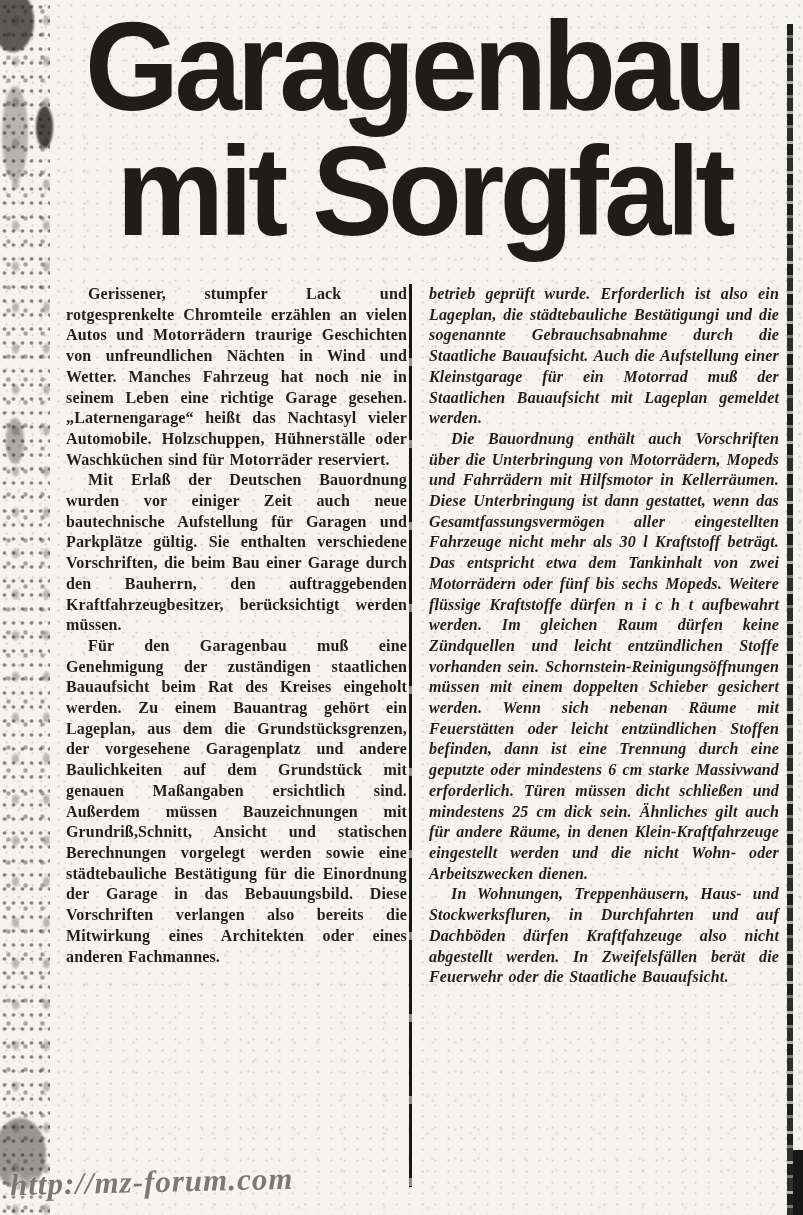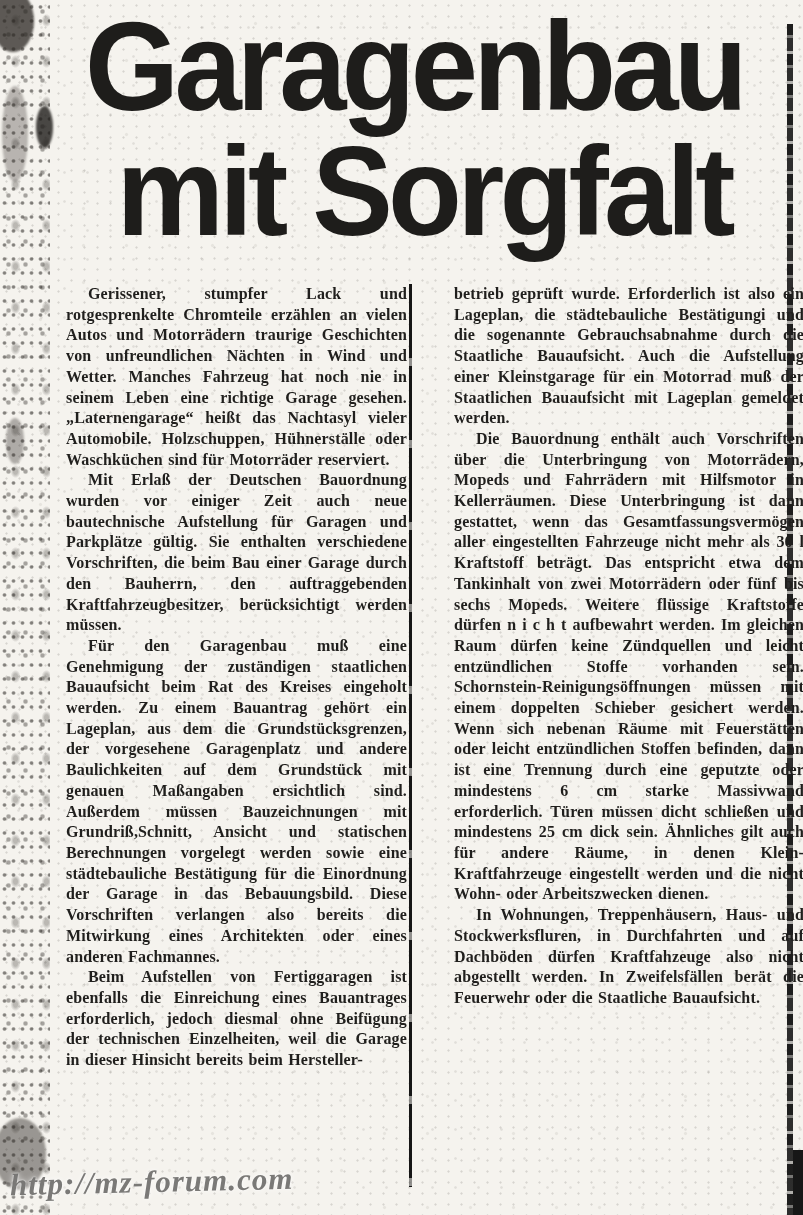--- a/index.html
+++ b/index.html
@@ -54,21 +54,21 @@
   .headline .hl{display:block;transform:scaleX(.96);}
   .headline .hl2{transform:scaleX(.96) translateX(10px);}
 
   .col{
     position:absolute;top:284px;z-index:2;color:#201f1d;
     font-size:16px;line-height:20.7px;font-weight:700;
     text-align:justify;letter-spacing:.15px;word-spacing:1.2px;
     hyphens:auto;-webkit-hyphens:auto;
   }
   .col-left{left:66px;width:341px;}
-  .col-right{left:454px;width:350px;}
+  .col-right{left:429px;width:350px;font-style:italic;}
   .para{margin:0;}
   .para.indent{text-indent:22px;}
   .byline{margin-top:-20.7px;text-align:right;padding-right:4px;font-weight:700;}
   .col-divider{
     position:absolute;left:409px;top:284px;width:3px;height:903px;z-index:2;
     background:repeating-linear-gradient(to bottom,
       #161616 0 74px, rgba(22,22,22,.45) 74px 82px);
   }
   .watermark{
     position:absolute;left:10px;top:1164px;z-index:5;
@@ -93,21 +93,20 @@
 
   <h1 class="headline">
     <span class="hl hl1">Garagenbau</span>
     <span class="hl hl2">mit Sorgfalt</span>
   </h1>
 
   <div class="col col-left">
     <p class="para indent">Gerissener, stumpfer Lack und rotgesprenkelte Chromteile erzählen an vielen Autos und Motorrädern traurige Geschichten von unfreundlichen Nächten in Wind und Wetter. Manches Fahrzeug hat noch nie in seinem Leben eine richtige Garage gesehen. „Laternengarage“ heißt das Nachtasyl vieler Automobile. Holzschuppen, Hühnerställe oder Waschküchen sind für Motorräder reserviert.</p>
     <p class="para indent">Mit Erlaß der Deutschen Bauordnung wurden vor einiger Zeit auch neue bautechnische Aufstellung für Garagen und Parkplätze gültig. Sie enthalten verschiedene Vorschriften, die beim Bau einer Garage durch den Bauherrn, den auftraggebenden Kraftfahrzeugbesitzer, berücksichtigt werden müssen.</p>
     <p class="para indent">Für den Garagenbau muß eine Genehmigung der zuständigen staatlichen Bauaufsicht beim Rat des Kreises eingeholt werden. Zu einem Bauantrag gehört ein Lageplan, aus dem die Grundstücksgrenzen, der vorgesehene Garagenplatz und andere Baulichkeiten auf dem Grundstück mit genauen Maßangaben ersichtlich sind. Außerdem müssen Bauzeichnungen mit Grundriß,Schnitt, Ansicht und statischen Berechnungen vorgelegt werden sowie eine städtebauliche Bestätigung für die Einordnung der Garage in das Bebauungsbild. Diese Vorschriften verlangen also bereits die Mitwirkung eines Architekten oder eines anderen Fachmannes.</p>
-    <p class="para indent">Beim Aufstellen von Fertiggaragen ist ebenfalls die Einreichung eines Bauantrages erforderlich, jedoch diesmal ohne Beifügung der technischen Einzelheiten, weil die Garage in dieser Hinsicht bereits beim Hersteller-</p>
   </div>
 
   <div class="col-divider"></div>
 
   <div class="col col-right">
     <p class="para">betrieb geprüft wurde. Erforderlich ist also ein Lageplan, die städtebauliche Bestätigungi und die sogenannte Gebrauchsabnahme durch die Staatliche Bauaufsicht. Auch die Aufstellung einer Kleinstgarage für ein Motorrad muß der Staatlichen Bauaufsicht mit Lageplan gemeldet werden.</p>
     <p class="para indent">Die Bauordnung enthält auch Vorschriften über die Unterbringung von Motorrädern, Mopeds und Fahrrädern mit Hilfsmotor in Kellerräumen. Diese Unterbringung ist dann gestattet, wenn das Gesamtfassungsvermögen aller eingestellten Fahrzeuge nicht mehr als 30 l Kraftstoff beträgt. Das entspricht etwa dem Tankinhalt von zwei Motorrädern oder fünf bis sechs Mopeds. Weitere flüssige Kraftstoffe dürfen n i c h t aufbewahrt werden. Im gleichen Raum dürfen keine Zündquellen und leicht entzündlichen Stoffe vorhanden sein. Schornstein-Reinigungsöffnungen müssen mit einem doppelten Schieber gesichert werden. Wenn sich nebenan Räume mit Feuerstätten oder leicht entzündlichen Stoffen befinden, dann ist eine Trennung durch eine geputzte oder mindestens 6 cm starke Massivwand erforderlich. Türen müssen dicht schließen und mindestens 25 cm dick sein. Ähnliches gilt auch für andere Räume, in denen Klein-Kraftfahrzeuge eingestellt werden und die nicht Wohn- oder Arbeitszwecken dienen.</p>
     <p class="para indent">In Wohnungen, Treppenhäusern, Haus- und Stockwerksfluren, in Durchfahrten und auf Dachböden dürfen Kraftfahzeuge also nicht abgestellt werden. In Zweifelsfällen berät die Feuerwehr oder die Staatliche Bauaufsicht.</p>
   </div>
 

